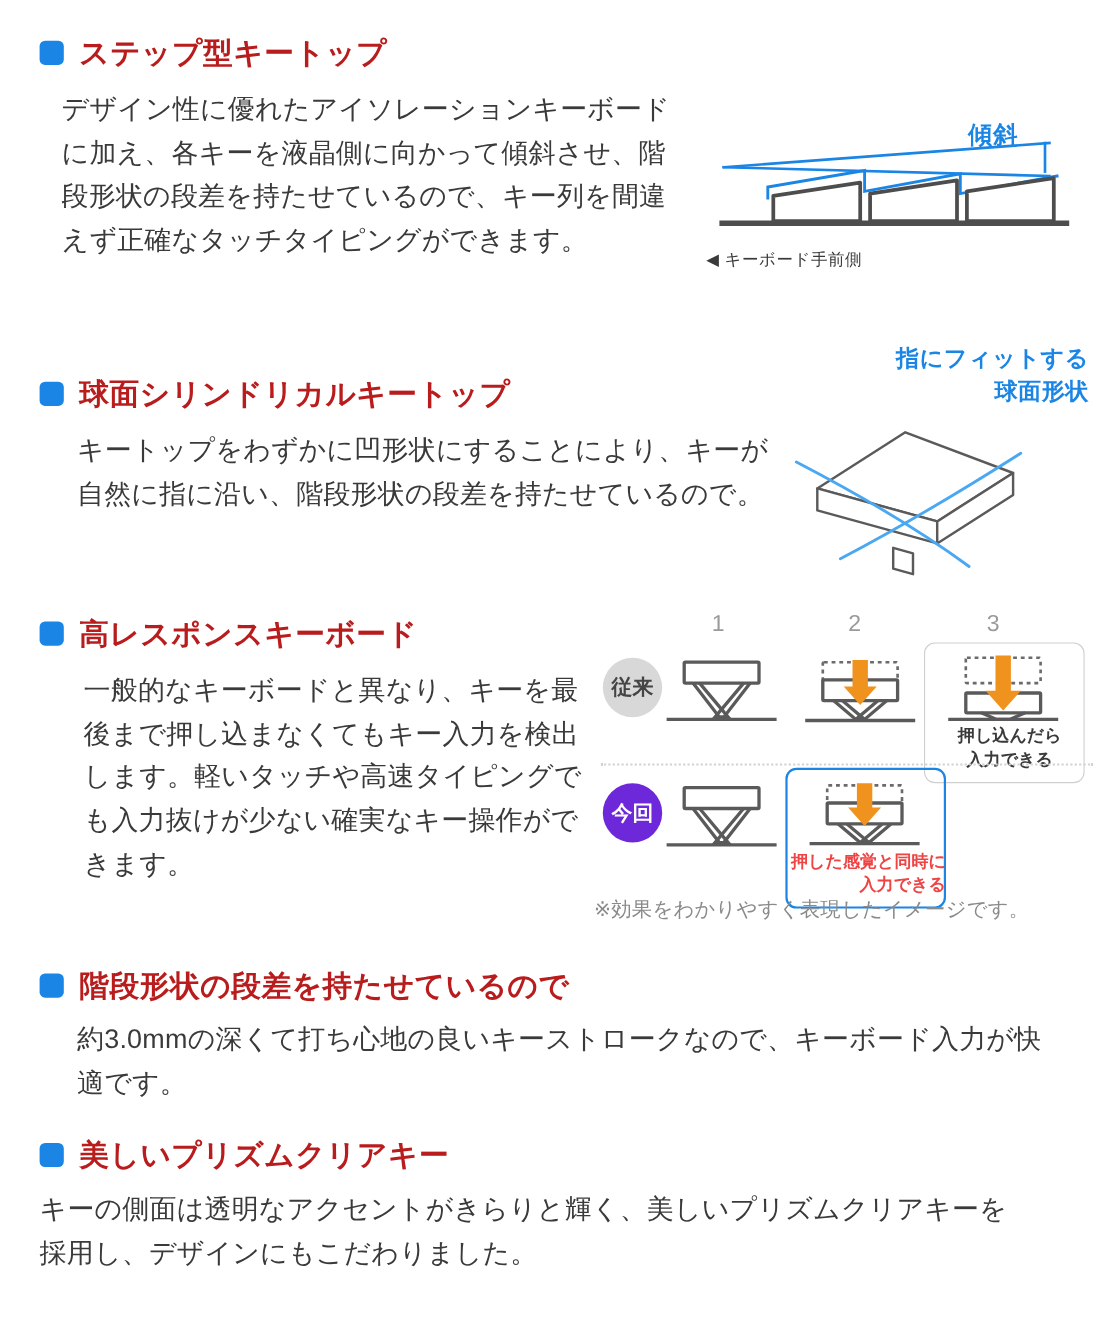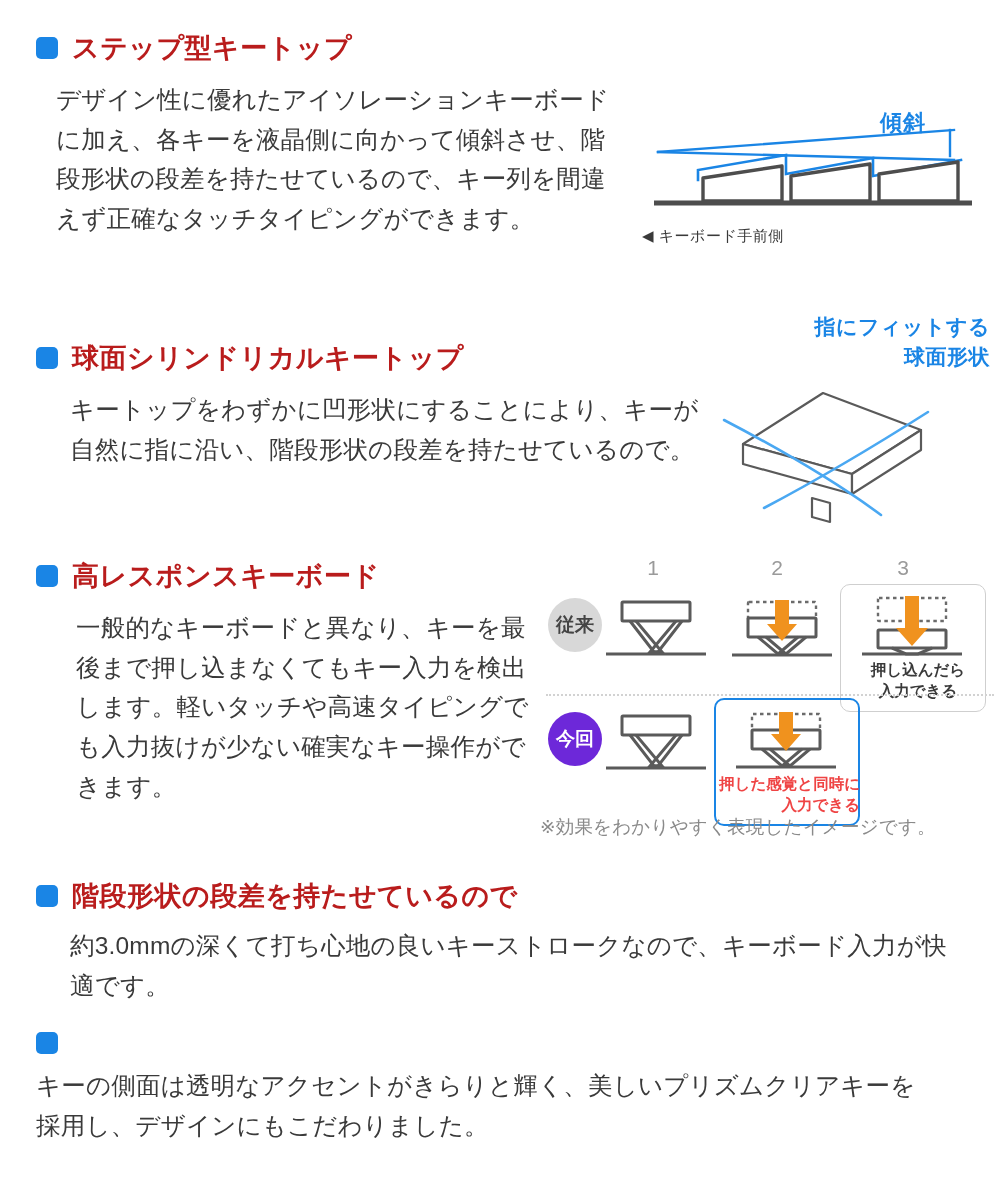--- a/index.html
+++ b/index.html
@@ -353,19 +353,20 @@
       <span class="heading-text">階段形状の段差を持たせているので</span>
     </div>
     <div class="body-text">
       <p>約3.0mmの深くて打ち心地の良いキーストロークなので、キーボード入力が快適です。</p>
     </div>
   </div>
 
   <div class="section" id="sec5">
     <div class="heading">
       <span class="bullet"></span>
+      <span class="heading-text">美しいプリズムクリアキー</span>
     </div>
     <div class="body-text">
       <p>キーの側面は透明なアクセントがきらりと輝く、美しいプリズムクリアキーを採用し、デザインにもこだわりました。</p>
     </div>
   </div>
 
 </div>
 
 </body></html>

